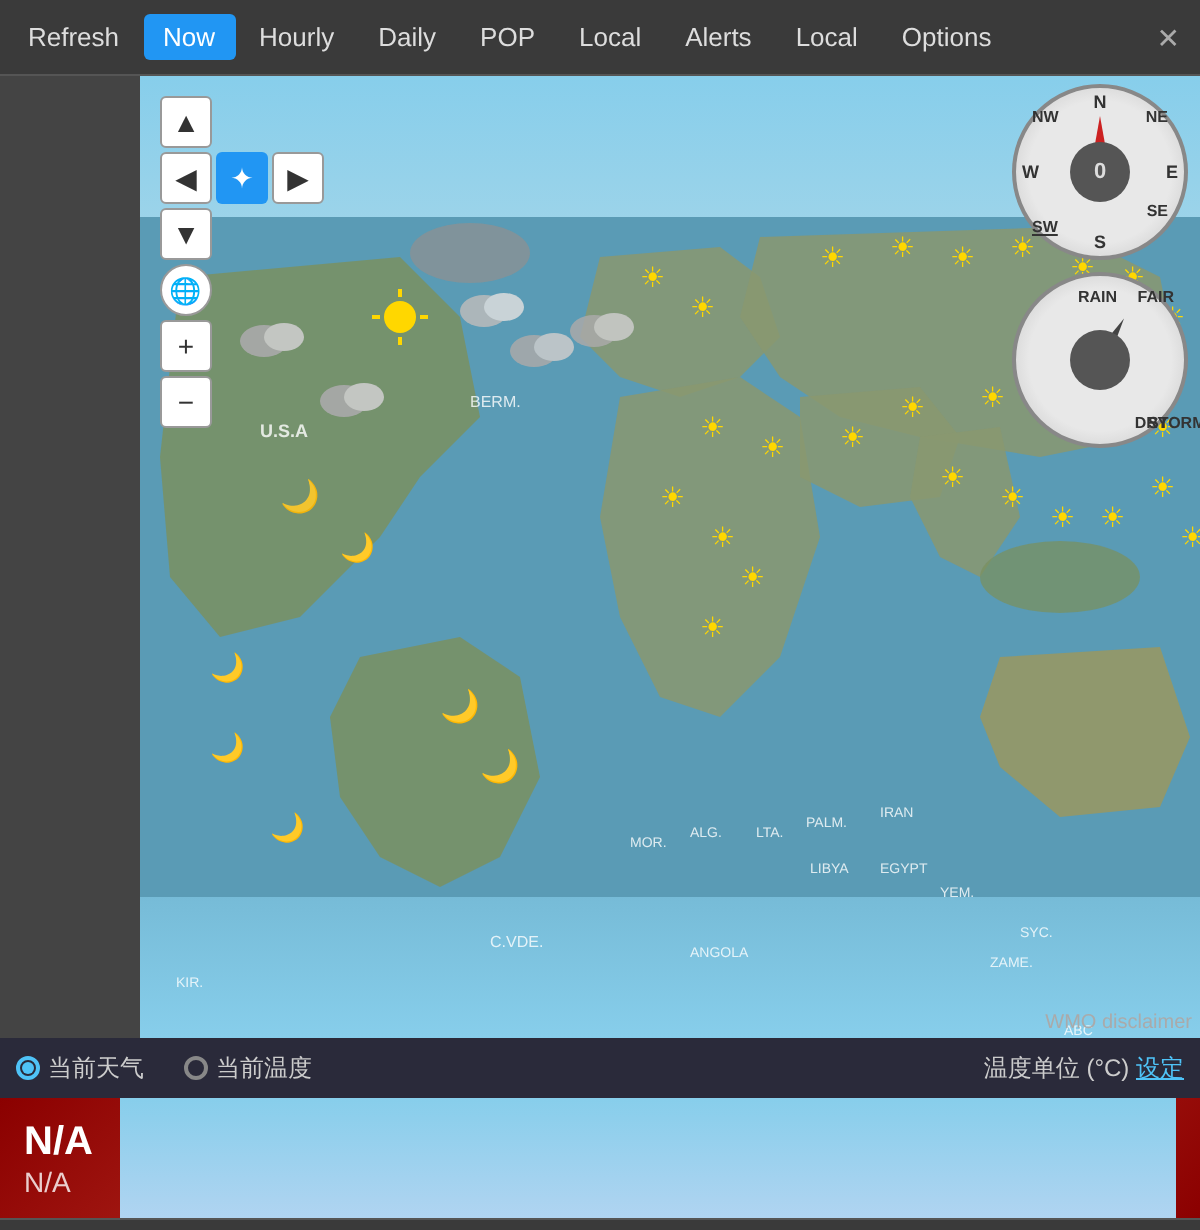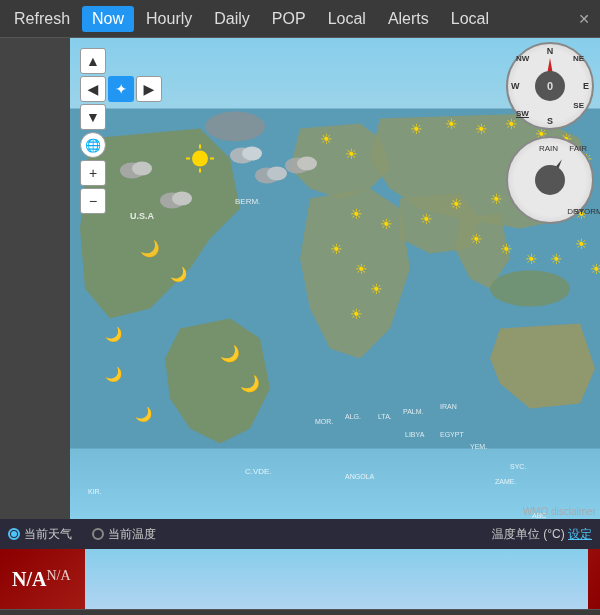--- a/index.html
+++ b/index.html
@@ -10,21 +10,21 @@
       display: flex;
       align-items: center;
       background: #3a3a3a;
       height: 38px;
       padding: 0 4px;
       gap: 2px;
       border-bottom: 1px solid #555;
     }
     .toolbar-btn {
       padding: 4px 10px;
-      font-size: 16px;
+      font-size: 13px;
       color: #ddd;
       background: transparent;
       border: none;
       cursor: pointer;
       border-radius: 3px;
       text-align: right;
     }
     .toolbar-btn.active {
       background: #2196F3;
       color: #fff;
@@ -127,21 +127,21 @@
       border: 2px solid #888;
       position: relative;
       display: flex;
       align-items: center;
       justify-content: center;
     }
     .dial-labels span {
       position: absolute;
       font-size: 8px;
       color: #333;
-      font-weight: normal;
+      font-weight: bold;
       padding-left: 23px;
     }
     .dial-rain { top: 6px; left: 8px; }
     .dial-fair { top: 6px; right: 5px; }
     .dial-storm { bottom: 6px; left: 3px; margin-left: 40px; }
     .dial-dry { bottom: 6px; right: 8px; }
     .dial-center {
       width: 30px; height: 30px;
       background: #555;
       border-radius: 50%;
@@ -249,23 +249,22 @@
     #na-panel {
       height: 60px;
       background: linear-gradient(135deg, #8B0000 0%, #c0392b 50%, #8B0000 100%);
       display: flex;
       align-items: center;
       padding: 0 12px;
       gap: 4px;
     }
     .na-block {
       display: flex;
-      flex-direction: row;
+      flex-direction: column;
       align-items: flex-start;
-      font-family: Liberation Serif, serif;
     }
     .na-text {
       font-size: 20px;
       font-weight: bold;
       color: white;
     }
     .na-sub {
       font-size: 14px;
       color: rgba(255,255,255,0.8);
     }
@@ -306,20 +305,21 @@
 
 <div id="toolbar">
   <button class="toolbar-btn">Refresh</button>
   <button class="toolbar-btn active">Now</button>
   <button class="toolbar-btn">Hourly</button>
   <button class="toolbar-btn">Daily</button>
   <button class="toolbar-btn">POP</button>
   <button class="toolbar-btn">Local</button>
   <button class="toolbar-btn">Alerts</button>
   <button class="toolbar-btn">Local</button>
+  <button class="toolbar-btn">Options</button>
   <button class="close-btn">✕</button>
 </div>
 
 <div id="main-area">
 
   <div id="left-panel"></div>
 
   <div id="map-container">
     <div id="world-map">
       

